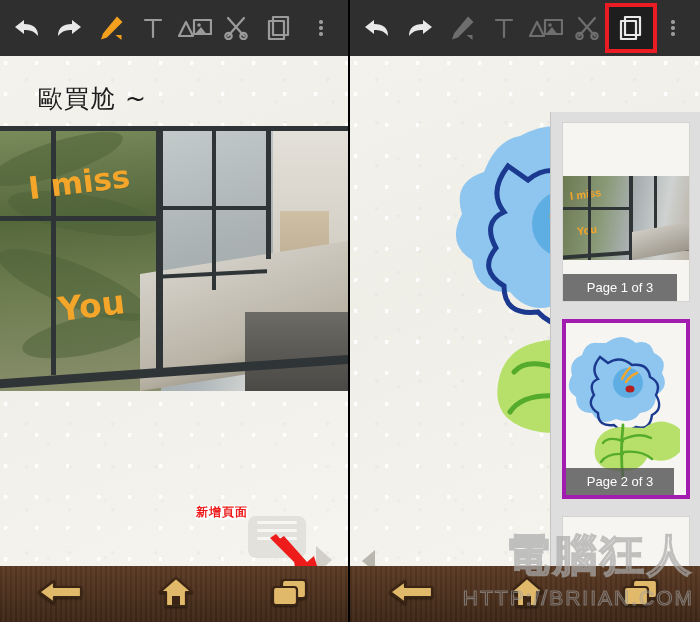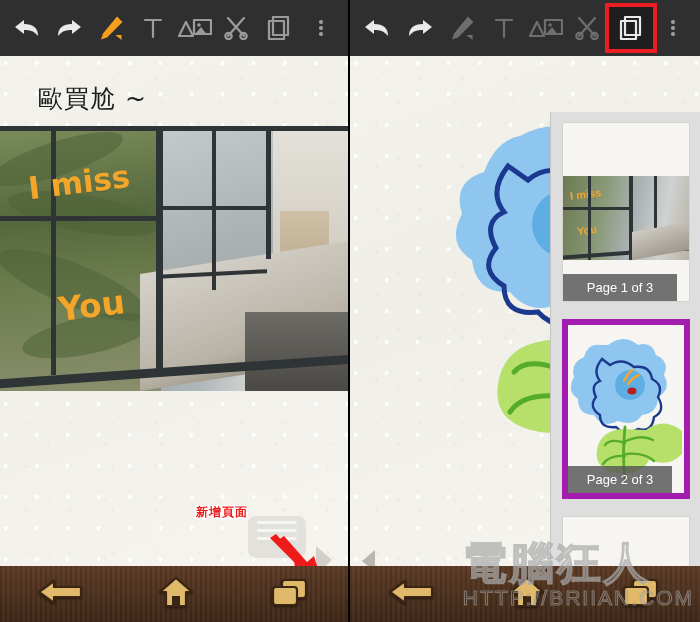--- a/index.html
+++ b/index.html
@@ -119,21 +119,21 @@
   .thumbs {
     position: absolute; right: 0; top: 56px; width: 150px; height: 510px;
     background: #dedede; border-left: 1px solid #c4c4c4;
     padding: 10px 11px; overflow: hidden; z-index: 20;
   }
   .thumb {
     position: relative; width: 128px; height: 180px; margin-bottom: 17px;
     background: #f6f5f1; border: 1px solid #d4d3cf;
   }
   .thumb.selected {
-    border: 6px solid #a21caf; padding: 0; background: #0ea5e9;
+    border: 4px solid #a21caf; padding: 0; background: #0ea5e9;
   }
   .thumb-inner { position: relative; width: 100%; height: 100%; background: #f6f5f1; overflow: hidden; }
   .thumb-caption {
     position: absolute; left: 0; right: 12px; bottom: 0; height: 27px;
     background: rgba(85,85,85,.82); color: #fff; font-size: 13px;
     display: flex; align-items: center; justify-content: center;
   }
   .th-photo { position: absolute; left: 0; top: 30%; width: 100%; height: 47%;
     background: linear-gradient(100deg,#6c7a52,#8a9a78 32%,#aab1b3 55%,#cfd2d0 78%,#b9b2a6);
     overflow: hidden; }
@@ -145,30 +145,30 @@
     background:
       repeating-linear-gradient(90deg, rgba(0,0,0,.05) 0 2px, rgba(255,255,255,.03) 2px 5px),
       linear-gradient(180deg,#5a3a23,#4a2f1c 55%,#3c2516);
     display: flex; align-items: center; justify-content: space-around; z-index: 40;
   }
   .nav-ico { filter: drop-shadow(0 1px 1px rgba(0,0,0,.55)); }
 
   
   .watermark {
     position: absolute; right: 6px; bottom: 14px; z-index: 45;
-    pointer-events: none; text-align: left; line-height: 1;
+    pointer-events: none; text-align: right; line-height: 1;
   }
   .wm-cn {
     font-size: 44px; font-weight: 700; letter-spacing: 3px;
     color: rgba(255,255,255,0.0);
     -webkit-text-stroke: 1.4px rgba(170,170,170,.72);
     font-family: "DejaVu Sans","Liberation Sans",sans-serif;
   }
   .wm-url {
-    font-size: 21px; letter-spacing: 2px; margin-top: 2px;
+    font-size: 21px; letter-spacing: 2px; margin-top: 10px;
     color: rgba(255,255,255,0);
     -webkit-text-stroke: 1.1px rgba(160,160,160,.62);
     font-family: "Liberation Sans", sans-serif;
   }
 </style>
 </head>
 <body>
 
 <div id="root">
 

